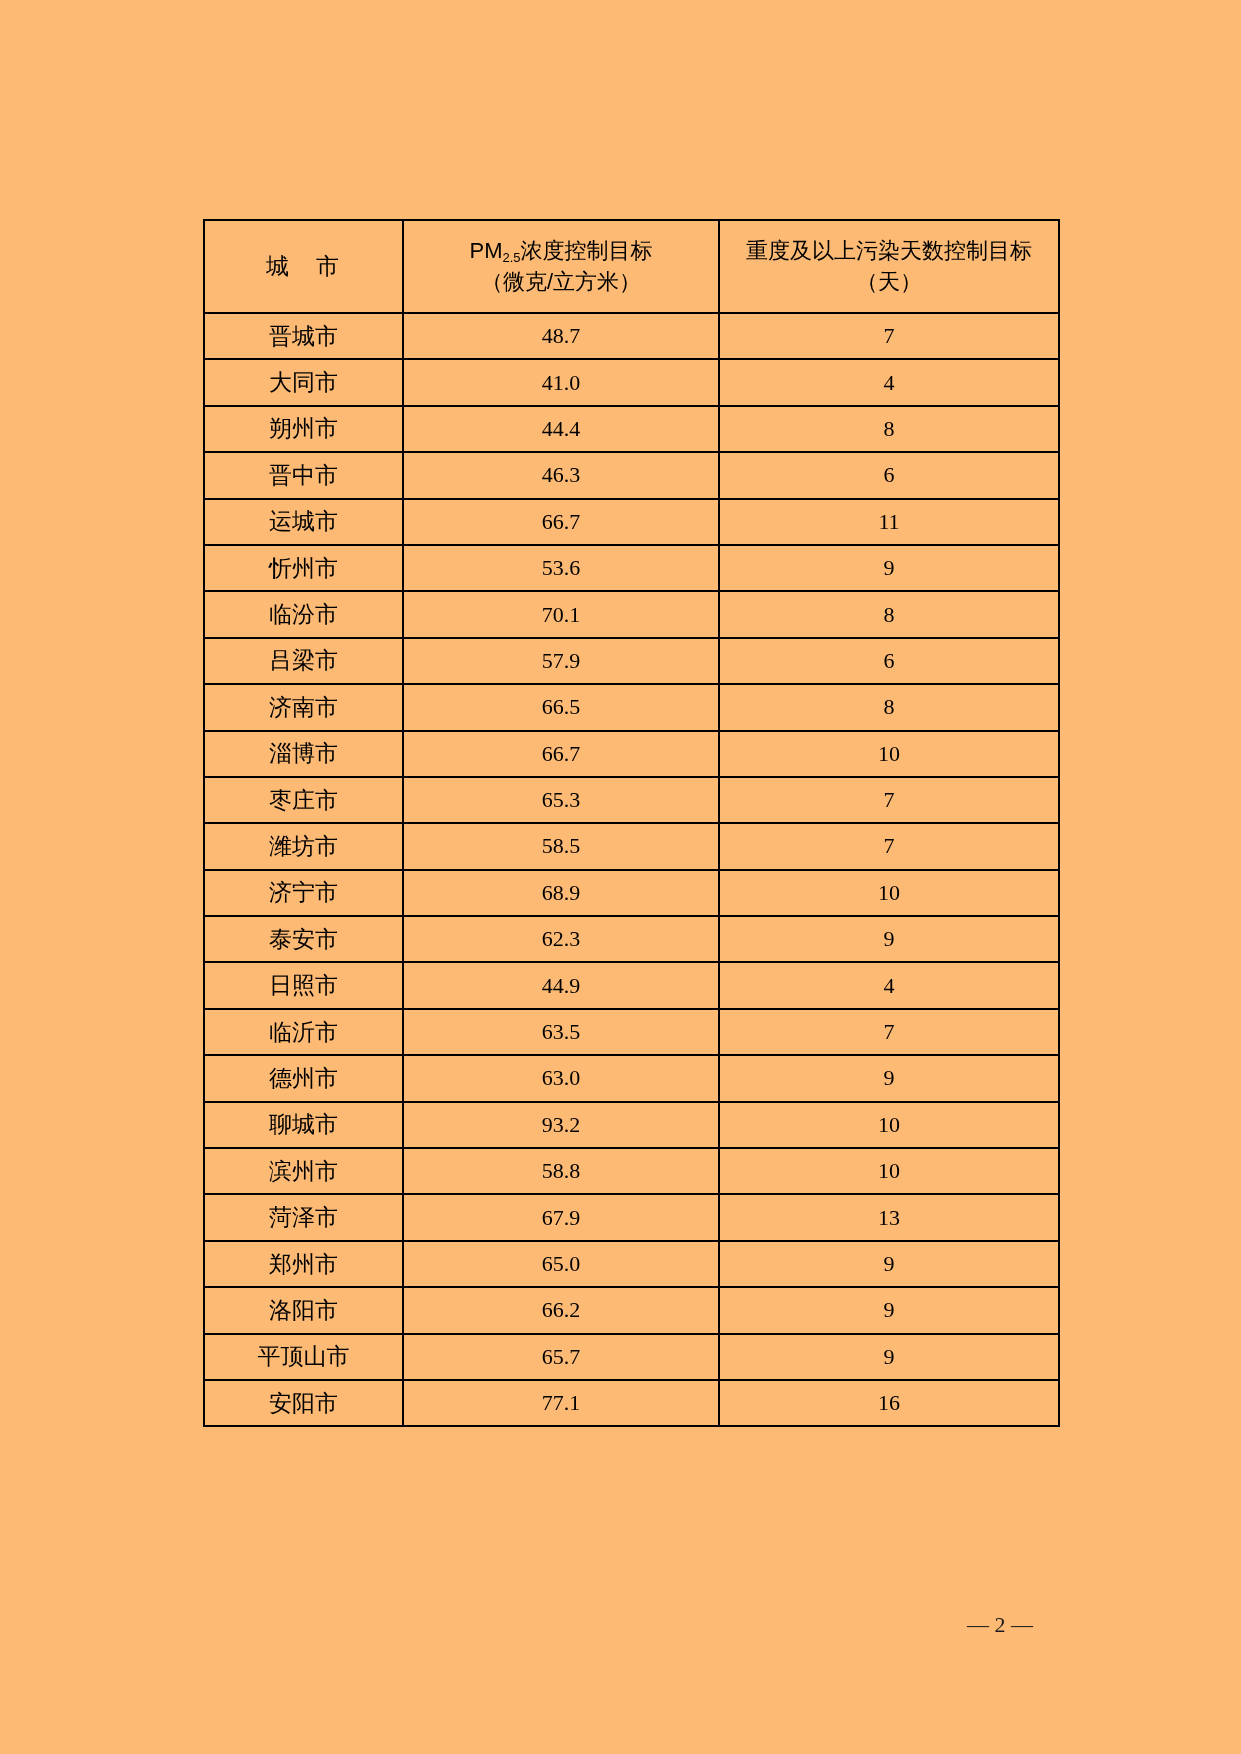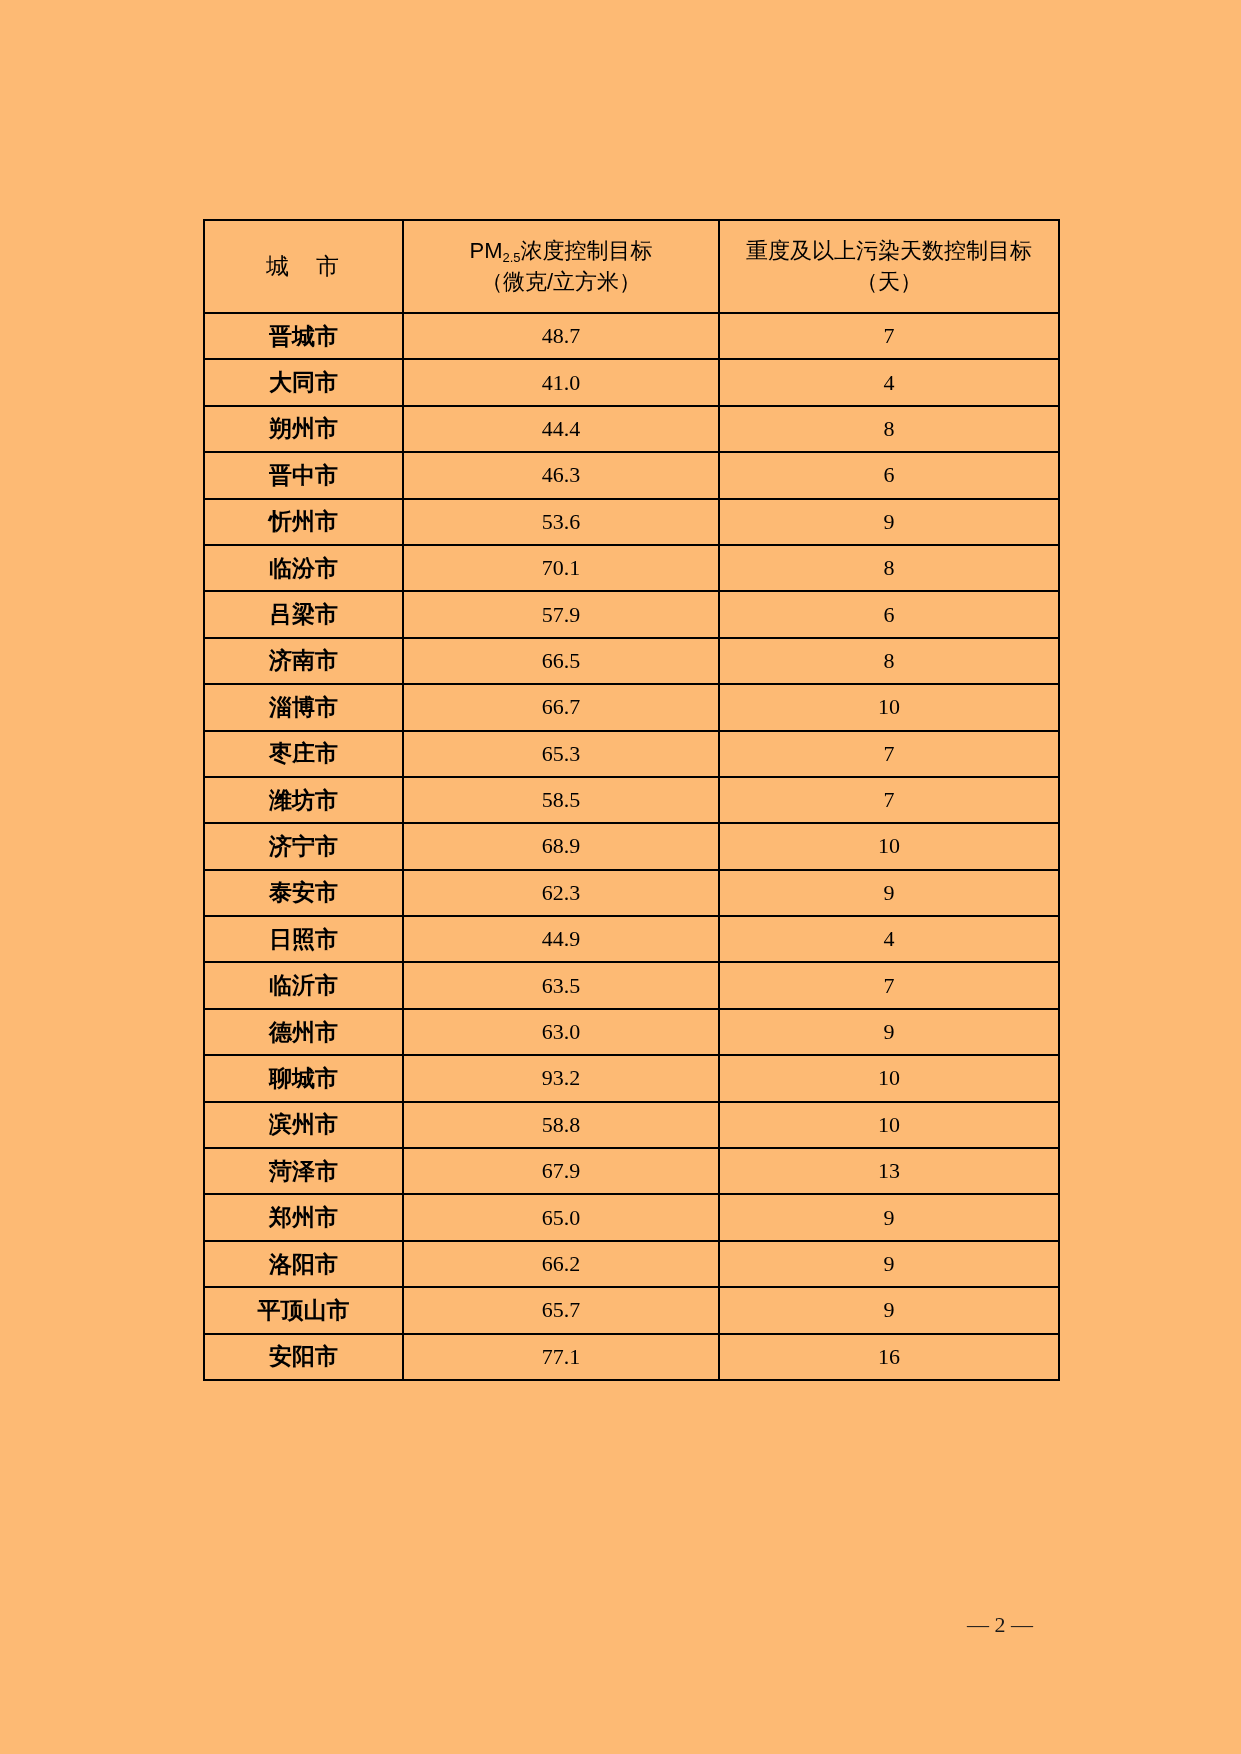--- a/index.html
+++ b/index.html
@@ -54,21 +54,20 @@
     font-size: 13px;
     vertical-align: -4px;
     line-height: 0;
   }
   tbody td {
     font-size: 22px;
   }
   tbody td.city-cell {
     font-size: 23px;
     font-family: "Liberation Serif", "DejaVu Serif", serif;
-    font-weight: bold;
   }
   .page-number {
     position: absolute;
     left: 930px;
     top: 1612px;
     width: 140px;
     text-align: center;
     font-size: 22px;
     color: #1a1a1a;
     font-family: "Liberation Serif", "DejaVu Serif", serif;
@@ -121,20 +120,25 @@
           <td class="city-cell">朔州市</td>
           <td>44.4</td>
           <td>8</td>
         </tr>
         <tr>
           <td class="city-cell">晋中市</td>
           <td>46.3</td>
           <td>6</td>
         </tr>
         <tr>
+          <td class="city-cell">运城市</td>
+          <td>66.7</td>
+          <td>11</td>
+        </tr>
+        <tr>
           <td class="city-cell">忻州市</td>
           <td>53.6</td>
           <td>9</td>
         </tr>
         <tr>
           <td class="city-cell">临汾市</td>
           <td>70.1</td>
           <td>8</td>
         </tr>
         <tr>

